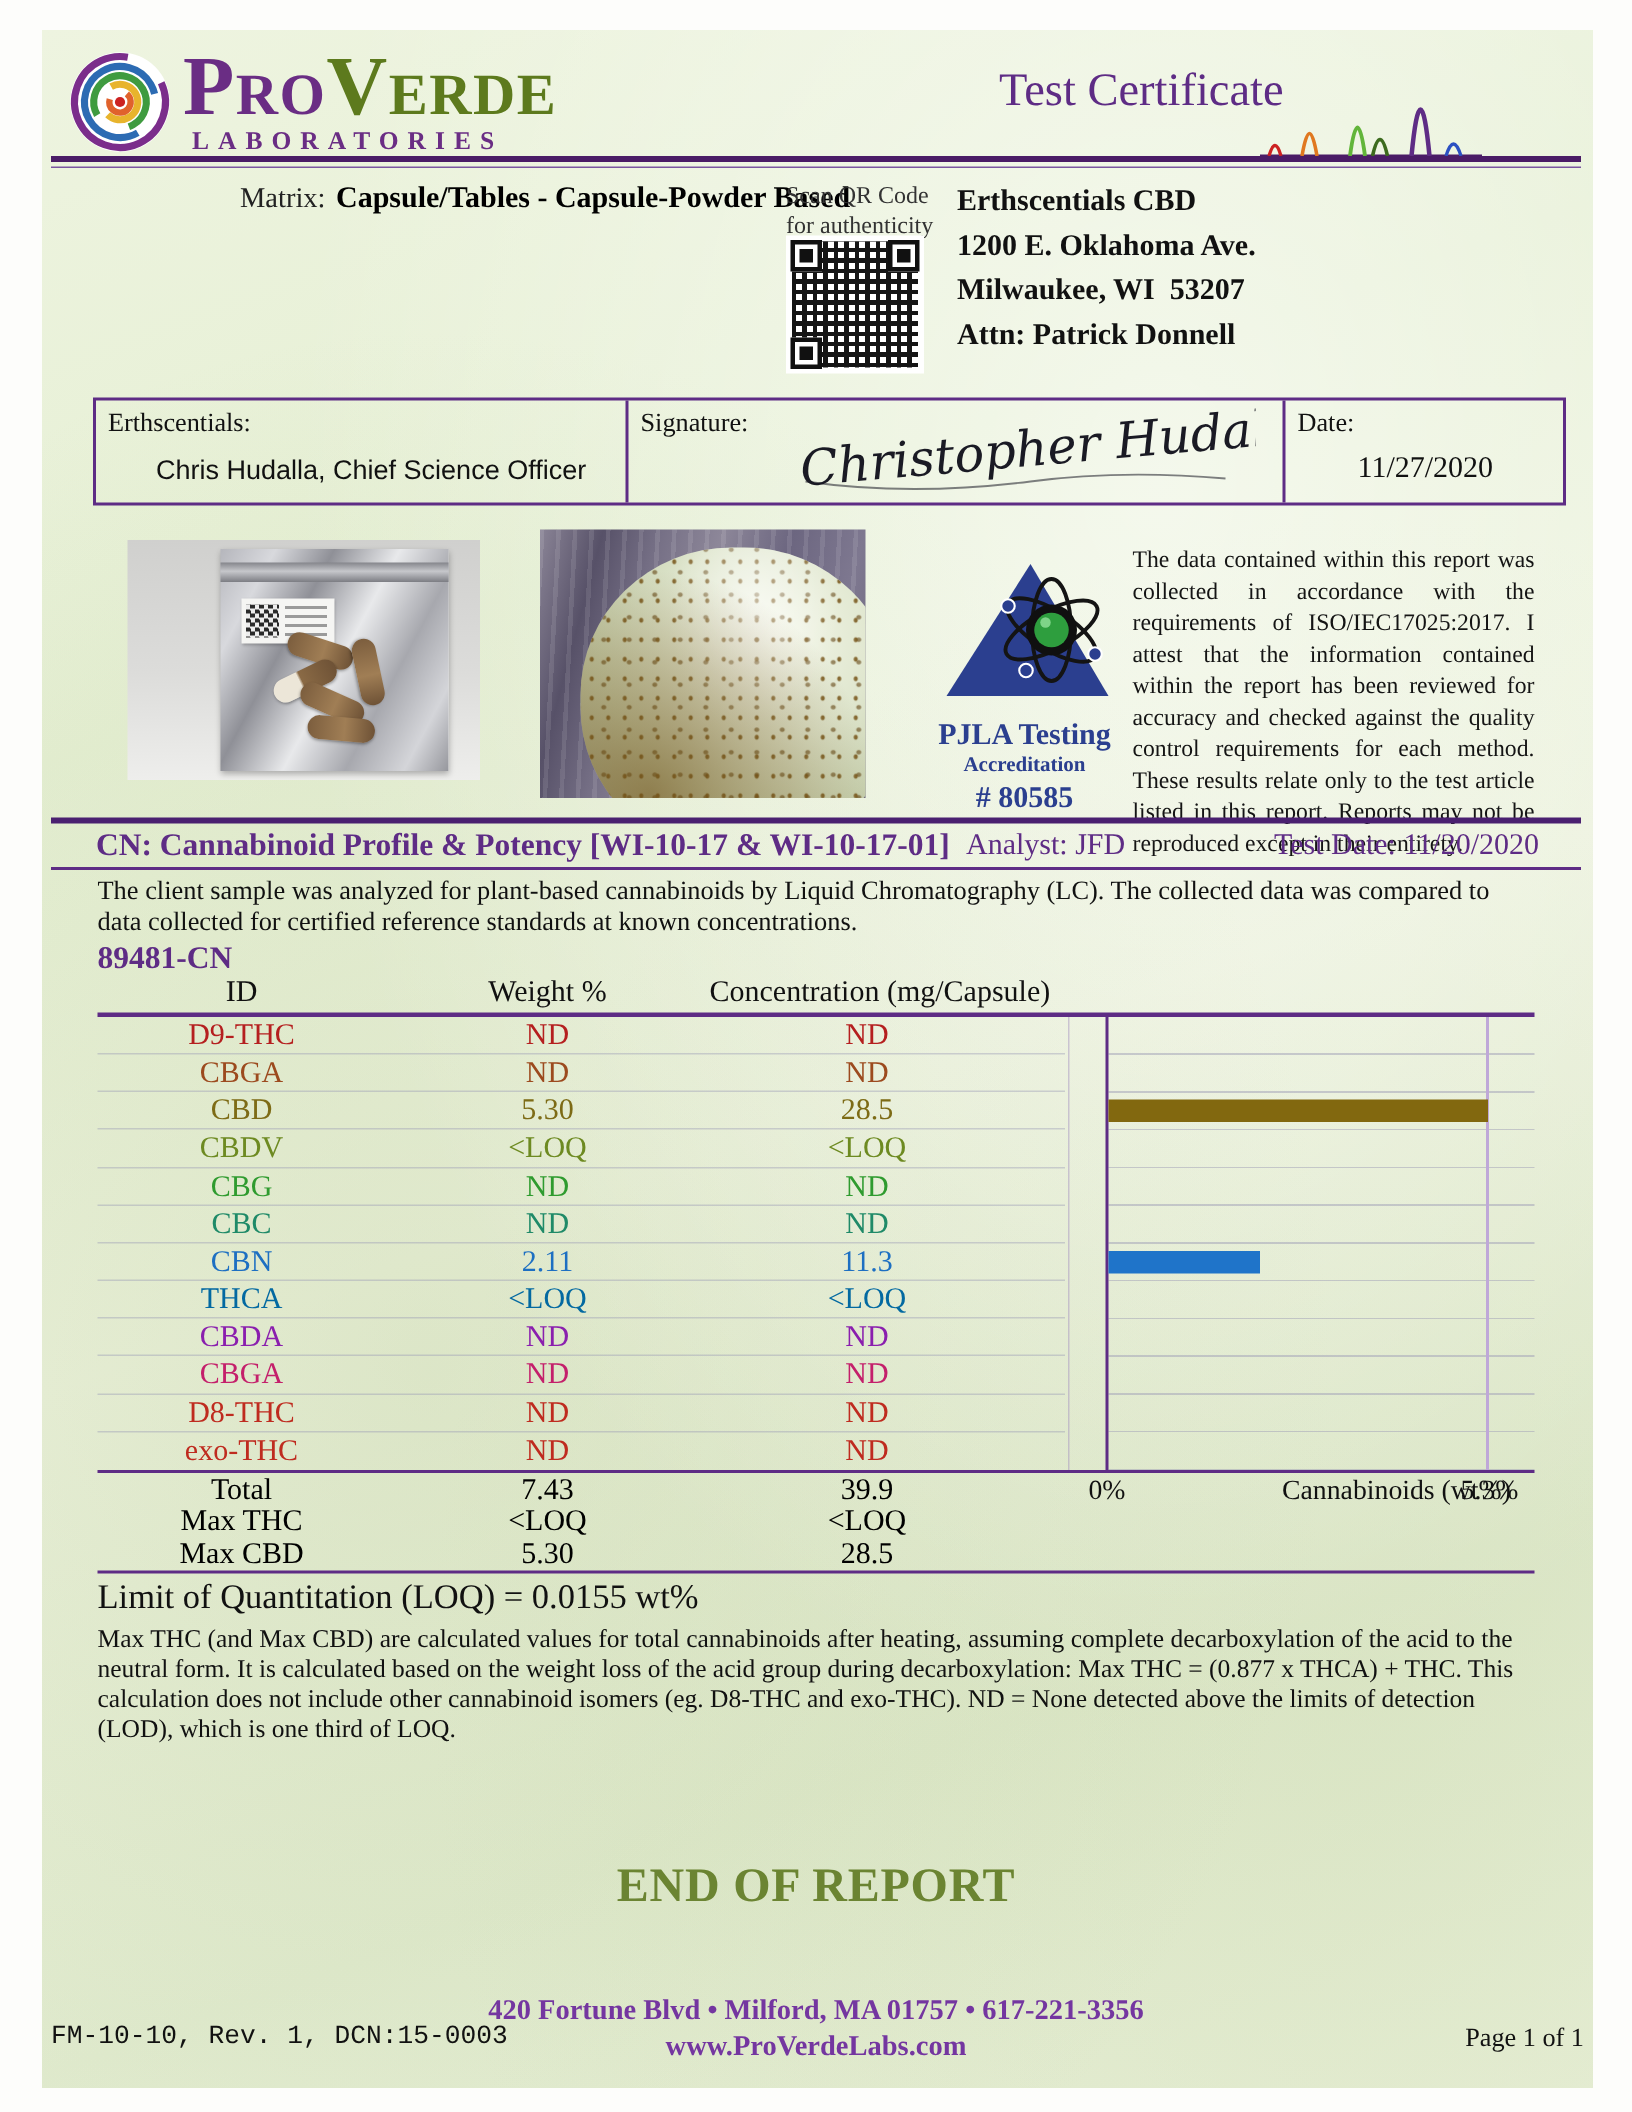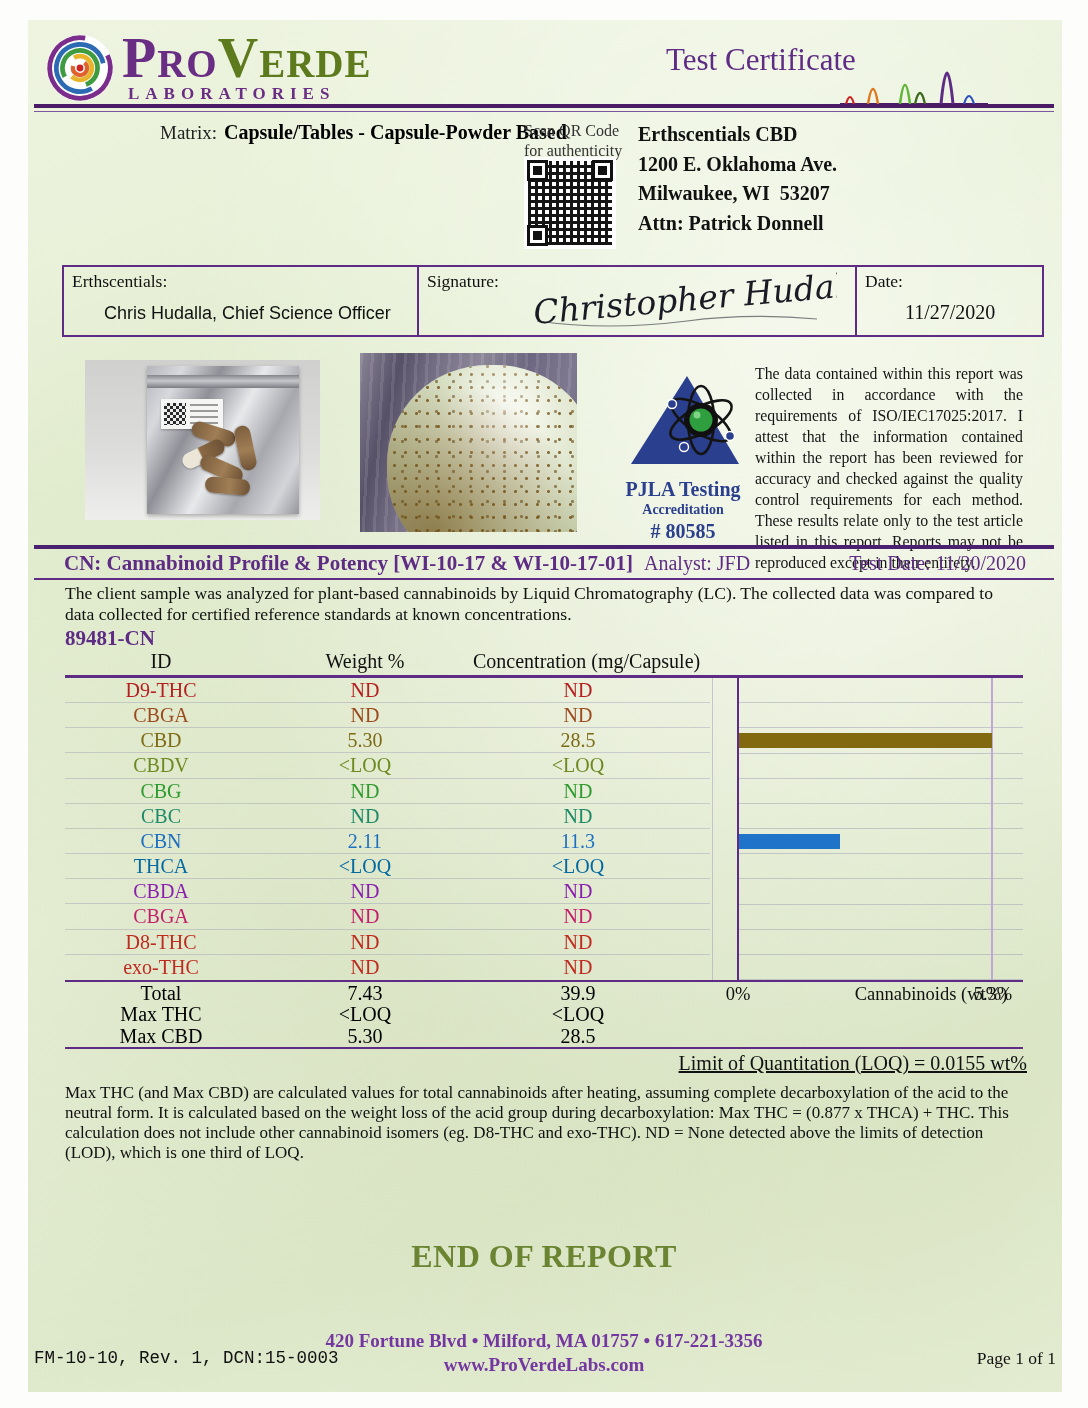--- a/index.html
+++ b/index.html
@@ -118,21 +118,21 @@
   .bar{position:absolute;left:0;height:15px;}
   .bar-cbd{top:55px;} .bar-cbn{top:156px;}
   .mid-rule{position:absolute;left:0;top:330px;width:958px;border-top:2.5px solid #5e2c85;}
   .totals{position:absolute;left:0;top:333px;width:645px;}
   .trow.summary{height:21.3px;line-height:21px;border-bottom:none;color:#000;}
   .axis{position:absolute;left:645px;top:334px;width:313px;height:24px;font-size:18.5px;}
   .axis span{position:absolute;transform:translateX(-50%);white-space:nowrap;}
   .ax-min{left:28px;} .ax-label{left:221px;} .ax-max{left:283px;}
   .bot-rule{position:absolute;left:0;top:397px;width:958px;border-top:2.5px solid #5e2c85;}
 
-  .loq{position:absolute;left:65px;top:1052px;width:962px;text-align:right;font-size:20px;text-decoration:underline;}
+  .loq{position:absolute;left:65px;top:1052px;width:962px;text-align:left;font-size:23px;}
   .note{position:absolute;left:65px;top:1083px;width:945px;font-size:17px;line-height:1.17;}
   .eor{position:absolute;left:0;top:1238px;width:1088px;text-align:center;
        font-size:32px;font-weight:bold;color:#6b8432;letter-spacing:.5px;}
   .ft-addr{position:absolute;left:0;top:1330px;width:1088px;text-align:center;
            font-size:19px;font-weight:bold;color:#7436a0;}
   .ft-web{position:absolute;left:0;top:1354px;width:1088px;text-align:center;
           font-size:19px;font-weight:bold;color:#7436a0;}
   .ft-doc{position:absolute;left:34px;top:1348px;font-size:17.5px;font-family:Liberation Mono, monospace;}
   .ft-page{position:absolute;right:32px;top:1348px;font-size:17.5px;}
 </style>

